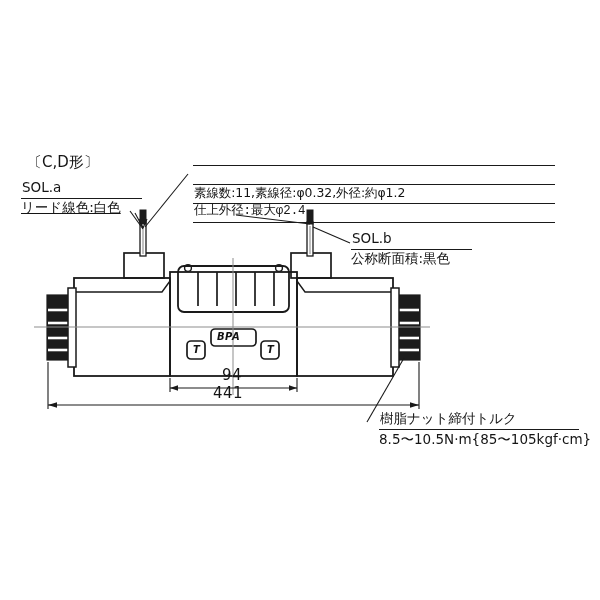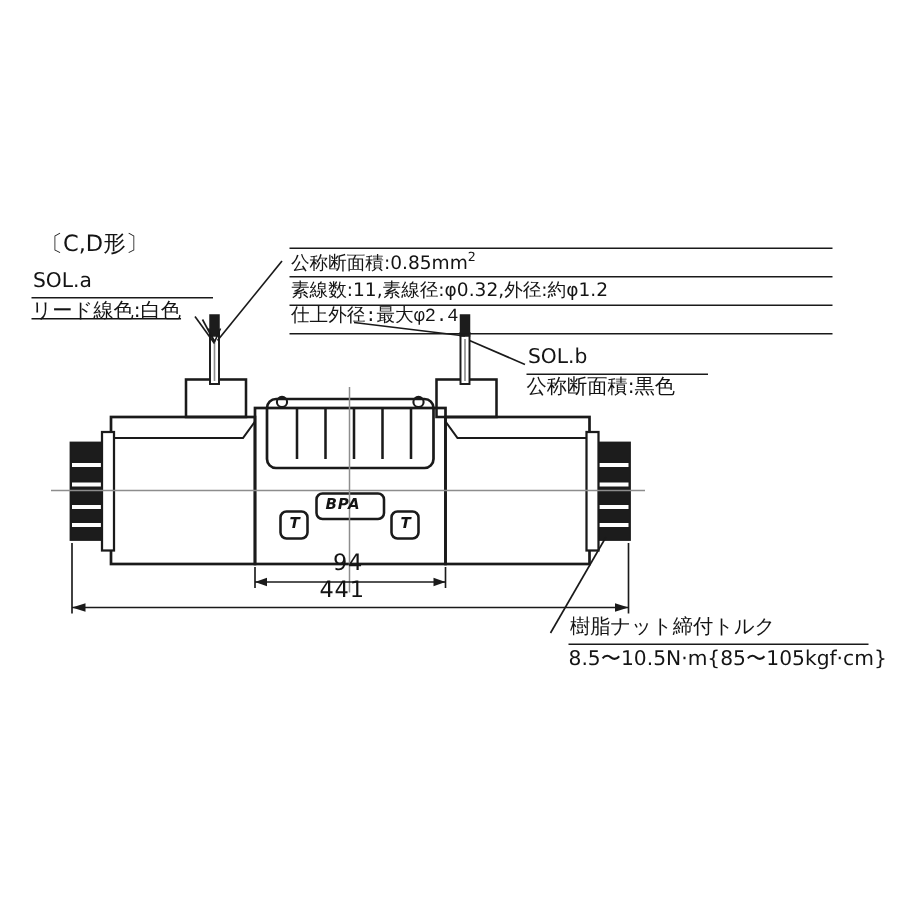--- a/index.html
+++ b/index.html
@@ -202,21 +202,20 @@
   <div class="txt t-lbl" style="left:10px; top:180px;">SOL.a</div>
   <div style="position:absolute; left:9px; top:198px; width:121px; height:1px; background:#1a1a1a;"></div>
   <div class="txt t-lbl" style="left:9px; top:200px;text-decoration:underline;">リード線色:白色</div>
 
   <div class="txt t-lbl" style="left:340px; top:231px;">SOL.b</div>
   <div style="position:absolute; left:339px; top:249px; width:121px; height:1px; background:#1a1a1a;"></div>
   <div class="txt t-lbl" style="left:339px; top:251px;">公称断面積:黒色</div>
 
   <div style="position:absolute; left:181px; top:165px; width:362px; height:1px; background:#1a1a1a;"></div>
 
-  <div class="txt t-spec" style="left:182px; top:167px;"><span>公称断面積:0.85mm</span><span class="sup">2</span></div>
   <div style="position:absolute; left:181px; top:184px; width:362px; height:1px; background:#1a1a1a;"></div>
 
   <div class="txt t-spec" style="left:182px; top:186px;">素線数:11,素線径:φ0.32,外径:約φ1.2</div>
   <div style="position:absolute; left:181px; top:203px; width:362px; height:1px; background:#1a1a1a;"></div>
 
   <div class="txt t-spec" style="left:182px; top:205px;font-family:Liberation Mono, monospace;">仕上外径:最大φ2.4</div>
   <div style="position:absolute; left:181px; top:222px; width:362px; height:1px; background:#1a1a1a;"></div>
 
   <div class="txt t-lbl" style="left:368px; top:411px;">樹脂ナット締付トルク</div>
   <div style="position:absolute; left:367px; top:429px; width:200px; height:1px; background:#1a1a1a;"></div>

